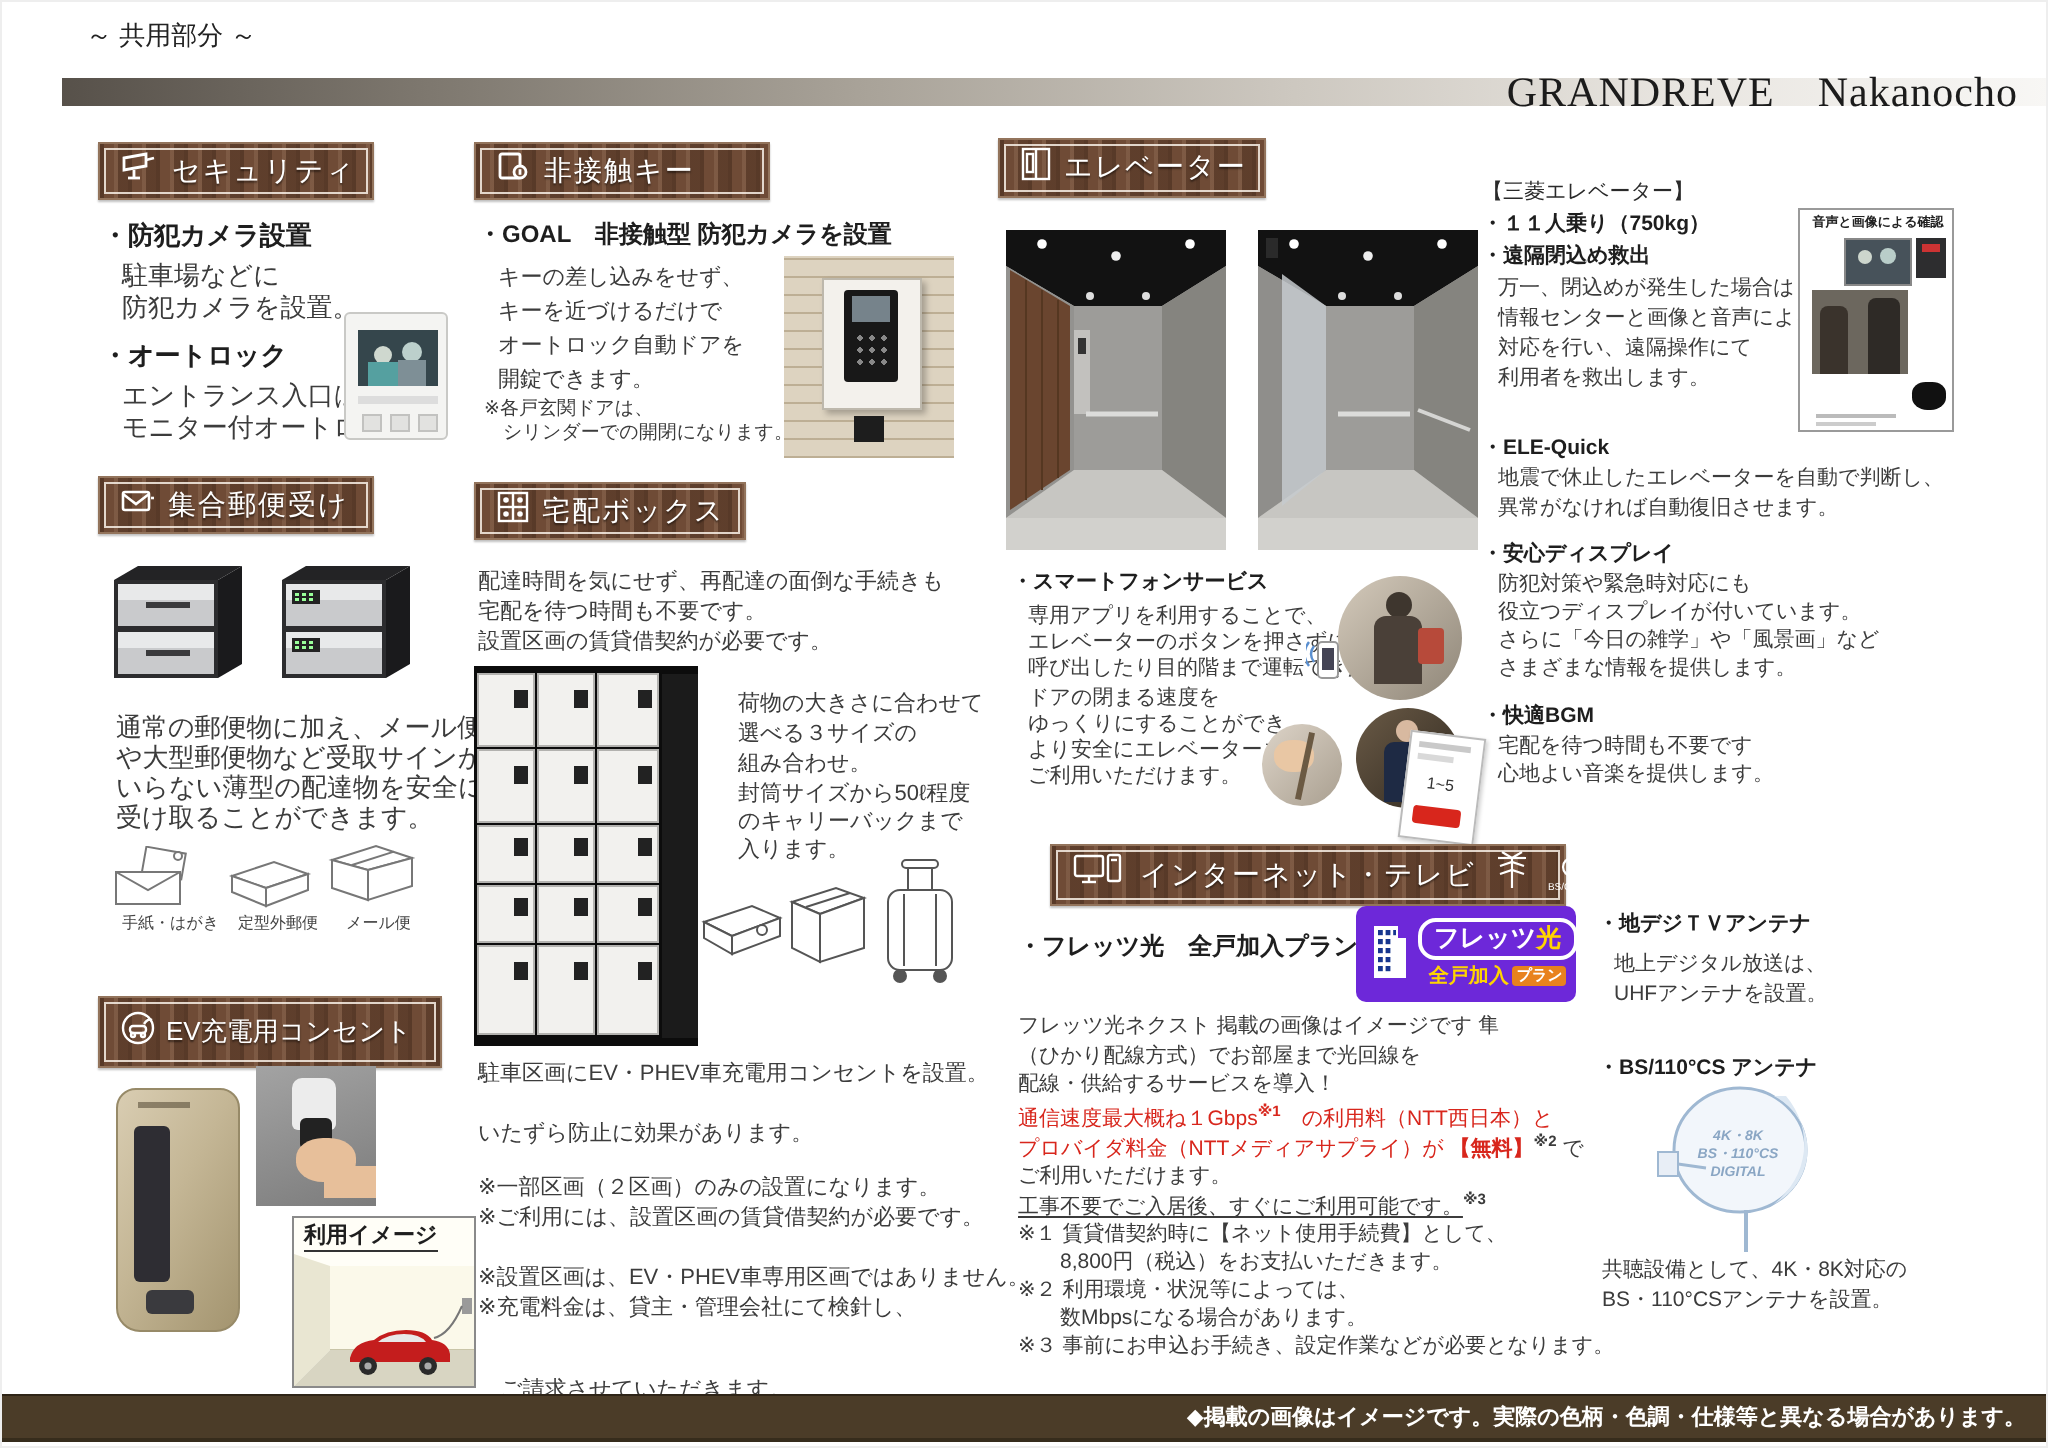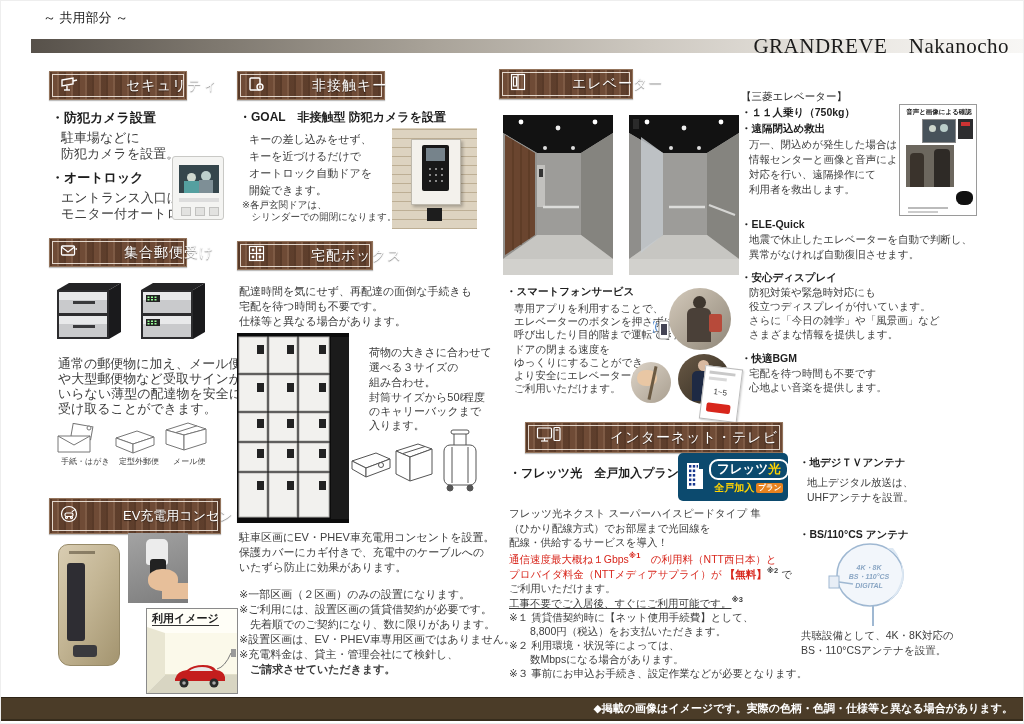--- a/index.html
+++ b/index.html
@@ -19,28 +19,28 @@
   .gradbar{position:absolute;left:30px;top:38px;width:994px;height:14px;
     background:linear-gradient(90deg,#57514a 0%,#7d776e 18%,#a8a298 40%,#cdc8c0 62%,#e9e6e1 82%,#f8f7f5 100%);}
   .brand{position:absolute;right:14px;top:31px;font-family:"Liberation Serif","DejaVu Serif",serif;
     font-size:21px;color:#1b1b1b;letter-spacing:.5px;}
   
   .banner{position:absolute;box-sizing:border-box;background-color:#6f4b36;
     background-image:repeating-linear-gradient(90deg,rgba(35,18,8,.30) 0 2px,rgba(35,18,8,0) 2px 7px,rgba(255,225,195,.10) 7px 9px,rgba(35,18,8,.22) 9px 14px);
     border:1px solid #93745c;padding:2px;box-shadow:0 1px 1px rgba(0,0,0,.25);}
   .banner-in{height:100%;box-sizing:border-box;border:1px solid rgba(248,240,230,.85);
     display:flex;align-items:center;gap:6px;padding:0 7px;}
-  .banner-label{color:#fff;font-size:14px;letter-spacing:1px;white-space:nowrap;text-shadow:0 1px 1px rgba(0,0,0,.5);padding-left:40px;}
+  .banner-label{color:#fff;font-size:14px;letter-spacing:1px;white-space:nowrap;text-shadow:0 1px 1px rgba(0,0,0,.5);}
   
   .footer{position:absolute;left:0;top:696px;width:1024px;height:21px;background:#4b3c28;
     border-top:1px solid #2e2417;border-bottom:2px solid #362c1c;display:flex;align-items:center;justify-content:flex-end;}
   .footer-text{color:#fff;font-size:11px;font-weight:bold;padding-right:12px;}
   
   .ph{position:absolute;box-sizing:border-box;}
-  .flets{position:absolute;background:#0c4a6e;border-radius:5px;display:flex;align-items:center;gap:5px;padding:4px 6px;box-sizing:border-box;}
+  .flets{position:absolute;background:#6d28d9;border-radius:5px;display:flex;align-items:center;gap:5px;padding:4px 6px;box-sizing:border-box;}
   .flets-name{border:2px solid #fff;border-radius:9px;padding:0 6px;color:#fff;font-weight:bold;font-size:12.5px;white-space:nowrap;line-height:1.4;}
   .flets-name b{color:#ffd400;}
   .flets-sub{font-size:10px;font-weight:bold;color:#ffd400;white-space:nowrap;display:flex;align-items:center;gap:2px;margin-top:1px;}
   .flets-plan{background:#e8821e;color:#fff;font-size:7.5px;padding:0 2px;border-radius:2px;font-weight:bold;}
   .mcard{position:absolute;background:#fff;border:1px solid #9a9a9a;box-sizing:border-box;}
   .circ{position:absolute;border-radius:50%;overflow:hidden;}
   .usage{position:absolute;background:#fffef7;border:1px solid #8a8a8a;box-sizing:border-box;}
 </style>
 </head>
 <body>
@@ -279,21 +279,21 @@
               <circle cx="5" cy="12" r=".8" fill="#fff"></circle>
               <circle cx="12" cy="12" r=".8" fill="#fff"></circle>
             </g>
           </svg>
       </span>
       <span class="banner-label">宅配ボックス</span>
     </div>
   </div>
   <div class="t f11" style="left:238px;top:284px;">配達時間を気にせず、再配達の面倒な手続きも</div>
   <div class="t f11" style="left:238px;top:299px;">宅配を待つ時間も不要です。</div>
-  <div class="t f11" style="left:238px;top:314px;">仕様等と異なる場合があります。</div>
+  <div class="t f11" style="left:238px;top:314px;">設置区画の賃貸借契約が必要です。</div>
 
   <div class="ph" style="left:236px;top:332px;width:112px;height:190px;">
     <svg width="112" height="190" viewBox="0 0 112 190">
       <rect x="0" y="0" width="112" height="190" fill="#0c0c0c"></rect>
       <rect x="94" y="4" width="18" height="182" fill="#1b1b1b"></rect>
       <g fill="#f2f1ee" stroke="#b3b2af" stroke-width="1">
         <rect x="2" y="4" width="28" height="36"></rect>
           <rect x="32" y="4" width="28" height="36"></rect>
           <rect x="62" y="4" width="30" height="36"></rect>
         <rect x="2" y="42" width="28" height="36"></rect>
@@ -352,28 +352,26 @@
       <rect x="96" y="16" width="32" height="40" rx="6"></rect>
           <line x1="104" y1="18" x2="104" y2="54"></line>
           <line x1="120" y1="18" x2="120" y2="54"></line>
       <circle cx="102" cy="59" r="3" fill="#555"></circle>
           <circle cx="122" cy="59" r="3" fill="#555"></circle>
         </g>
       </svg>
   </div>
 
   <div class="t f11" style="left:238px;top:530px;">駐車区画にEV・PHEV車充電用コンセントを設置。</div>
-  <div class="t f11" style="left:238px;top:545px;">保護カバーにカギ付きで、充電中のケーブルへの</div>
   <div class="t f11" style="left:238px;top:560px;">いたずら防止に効果があります。</div>
   <div class="t f11" style="left:238px;top:587px;">※一部区画（２区画）のみの設置になります。</div>
   <div class="t f11" style="left:238px;top:602px;">※ご利用には、設置区画の賃貸借契約が必要です。</div>
-  <div class="t f11" style="left:238px;top:617px;">　先着順でのご契約になり、数に限りがあります。</div>
   <div class="t f11" style="left:238px;top:632px;">※設置区画は、EV・PHEV車専用区画ではありません。</div>
   <div class="t f11" style="left:238px;top:647px;">※充電料金は、貸主・管理会社にて検針し、</div>
-  <div class="t f11" style="left:238px;top:662px;font-weight:bold;">　ご請求させていただきます。</div>
+  <div class="t f11" style="left:238px;top:688px;">　ご請求させていただきます。</div>
 
   <div class="banner" style="left:498px;top:68px;width:134px;height:30px;">
     <div class="banner-in">
       <span>
         <svg width="16" height="18" viewBox="0 0 16 18">
             <g stroke="#fff" fill="none" stroke-width="1.2">
           <rect x="1.5" y="1.5" width="13" height="15"></rect>
               <line x1="8" y1="1.5" x2="8" y2="16.5"></line>
               <rect x="3.5" y="4" width="3" height="9"></rect>
             </g>
@@ -563,21 +561,21 @@
         </svg>
     </span>
     <span style="display:flex;flex-direction:column;align-items:center;">
       <span class="flets-name"><span>フレッツ</span><b>光</b></span>
       <span class="flets-sub">
           <span>全戸加入</span>
           <span class="flets-plan">プラン</span>
         </span>
     </span>
   </div>
-  <div class="t f10" style="left:508px;top:506px;">フレッツ光ネクスト スーパーハイスピードタイプ 隼</div>
+  <div class="t f10" style="left:508px;top:506px;">フレッツ光ネクスト 掲載の画像はイメージです 隼</div>
   <div class="t f10" style="left:508px;top:521px;">（ひかり配線方式）でお部屋まで光回線を</div>
   <div class="t f10" style="left:508px;top:536px;font-family:Liberation Mono, monospace;">配線・供給するサービスを導入！</div>
   <div class="t f10" style="left:508px;top:551px;">
     <span class="red">通信速度最大概ね１Gbps</span><sup class="red">※1</sup><span class="red">　の利用料（NTT西日本）と</span>
   </div>
   <div class="t f10" style="left:508px;top:566px;">
     <span class="red">プロバイダ料金（NTTメディアサプライ）が </span><span class="red" style="font-weight:bold;">【無料】</span><sup>※2</sup><span> で</span>
   </div>
   <div class="t f10" style="left:508px;top:581px;">ご利用いただけます。</div>
   <div class="t f10" style="left:508px;top:595px;">

